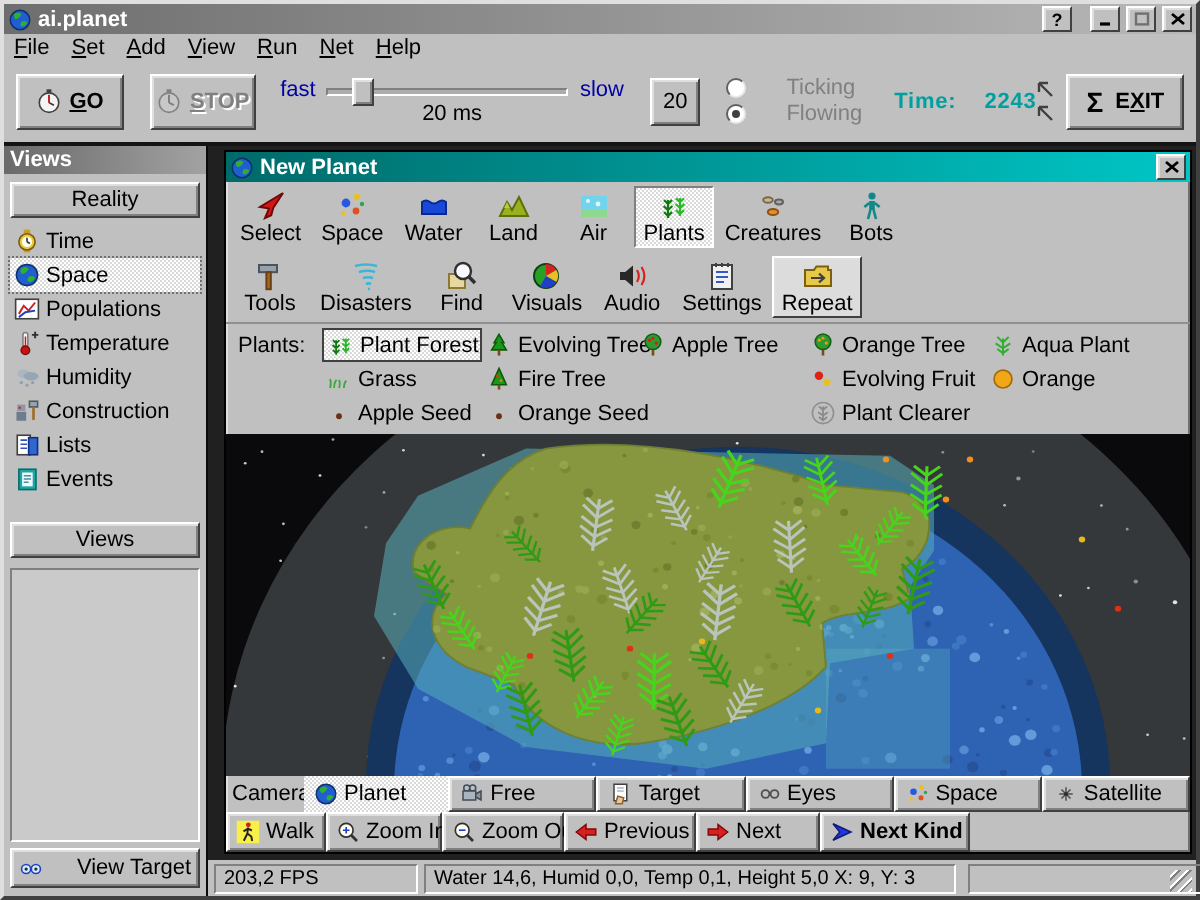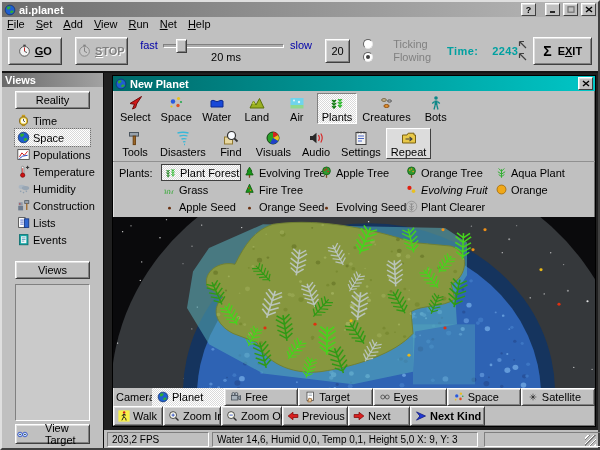--- a/index.html
+++ b/index.html
@@ -44,21 +44,21 @@
   .time-value{margin-left:14px}
   .tspacer{flex:1}
   .dock-arrows{display:flex;flex-direction:column;gap:3px;margin-right:5px}
   .dock-arrows .icon{width:10px;height:9px}
   .exit-btn{width:66px;height:26px;gap:6px}
   .exit-sigma{font-size:14px}
   
   .main{flex:1;display:flex;min-height:0}
   .sidebar{width:101px;flex:none;display:flex;flex-direction:column;background:#c0c0c0;border-right:1px solid #0a0a0a}
   .sb-title{height:14px;flex:none;background:linear-gradient(90deg,#6a6a6a,#a2a2a2);color:#fff;font-weight:bold;padding-left:3px;display:flex;align-items:center}
-  .sb-body{flex:1;display:flex;flex-direction:column;padding:4px 13px;min-height:0}
+  .sb-body{flex:1;display:flex;flex-direction:column;padding:4px 3px;min-height:0}
   .sb-header{height:16px;flex:none;display:flex;align-items:center;justify-content:center;margin-bottom:3px}
   .sb-item{height:17px;flex:none;display:flex;align-items:center;gap:3px;padding-left:2px}
   .sb-item.selected{outline:1px dotted #707070}
   .sb-views-header{margin-top:13px}
   .sb-list{flex:1;margin:2px 0 3px;border:1px solid;border-color:#808080 #fff #fff #808080;background:#cacaca}
   .view-target-btn{height:18px;flex:none;display:flex;align-items:center;justify-content:center;gap:16px;font-weight:normal}
   .rightpane{flex:1;display:flex;flex-direction:column;min-width:0;background:#0c4a6e}
   .mdi{flex:1;background:#202020;padding:2px 2px 3px 8px;min-height:0;display:flex}
   .child{flex:1;display:flex;flex-direction:column;background:#c0c0c0;border:1px solid #000;box-shadow:inset 1px 1px 0 #dfdfdf,inset -1px -1px 0 #707070;min-height:0;overflow:hidden}
   .child-title{height:15px;flex:none;display:flex;align-items:center;gap:3px;padding:0 2px;background:linear-gradient(90deg,var(--it1,#006a6a),var(--it2,#00c6c6));color:#fff;font-weight:bold}
@@ -575,21 +575,21 @@
                 <span class="icon i13">
                   <svg viewBox="0 0 16 16">
                     <path fill="#189818" stroke="#0a5a0a" d="M8,1.5 L12.5,11.5 H3.5 Z"></path>
                     <rect x="7.2" y="11.5" width="1.6" height="3" fill="#7a4a1a"></rect>
                     <circle cx="7" cy="6" r="0.9" fill="#e83010"></circle>
                     <circle cx="9.3" cy="9" r="0.9" fill="#e88010"></circle>
                   </svg>
                 </span>
                 <span>Fire Tree</span>
               </div>
-              <div class="pal-item" style="grid-area: 2 / 5; font-style: italic;">
+              <div class="pal-item" style="grid-area: 2 / 5;">
                 <span class="icon i13">
                   <svg viewBox="0 0 16 16">
                     <circle cx="5.5" cy="6" r="2.6" fill="#e02010"></circle>
                     <circle cx="10.5" cy="10" r="2.2" fill="#e8c020"></circle>
                   </svg>
                 </span>
                 <span>Evolving Fruit</span>
               </div>
               <div class="pal-item" style="grid-area: 2 / 6;">
                 <span class="icon i13">
@@ -607,28 +607,20 @@
                 </span>
                 <span>Apple Seed</span>
               </div>
               <div class="pal-item" style="grid-area: 3 / 3;">
                 <span class="icon i13">
                   <svg viewBox="0 0 16 16">
                     <circle cx="8" cy="10" r="1.8" fill="#6a3010"></circle>
                   </svg>
                 </span>
                 <span>Orange Seed</span>
-              </div>
-              <div class="pal-item" style="grid-area: 3 / 4;">
-                <span class="icon i13">
-                  <svg viewBox="0 0 16 16">
-                    <circle cx="8" cy="10" r="1.8" fill="#6a3010"></circle>
-                  </svg>
-                </span>
-                <span>Evolving Seed</span>
               </div>
               <div class="pal-item" style="grid-area: 3 / 5;">
                 <span class="icon i13">
                   <svg viewBox="0 0 16 16">
                     <circle cx="8" cy="8" r="6.5" fill="none" stroke="#909090"></circle>
                     <g stroke="#8a8a8a" stroke-width="1.1" fill="none">
                       <path d="M8,13 V4 M8,6 L5.5,4 M8,6 L10.5,4 M8,9.5 L5,7.5 M8,9.5 L11,7.5 M8,12.5 L5.5,10.5 M8,12.5 L10.5,10.5"></path>
                     </g>
                   </svg>
                 </span>

